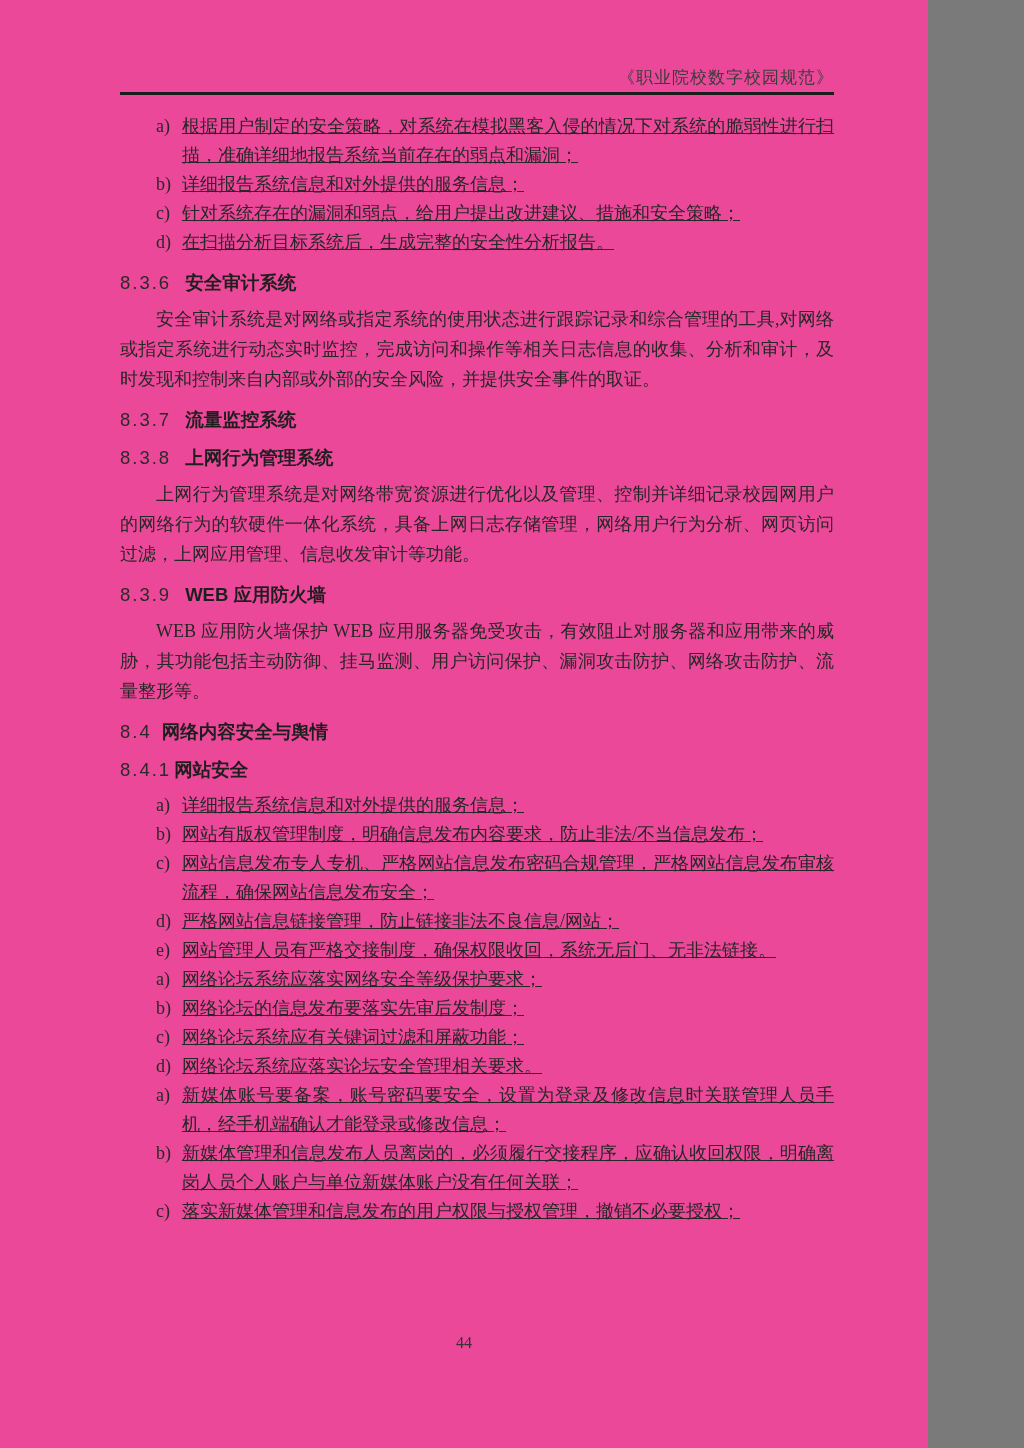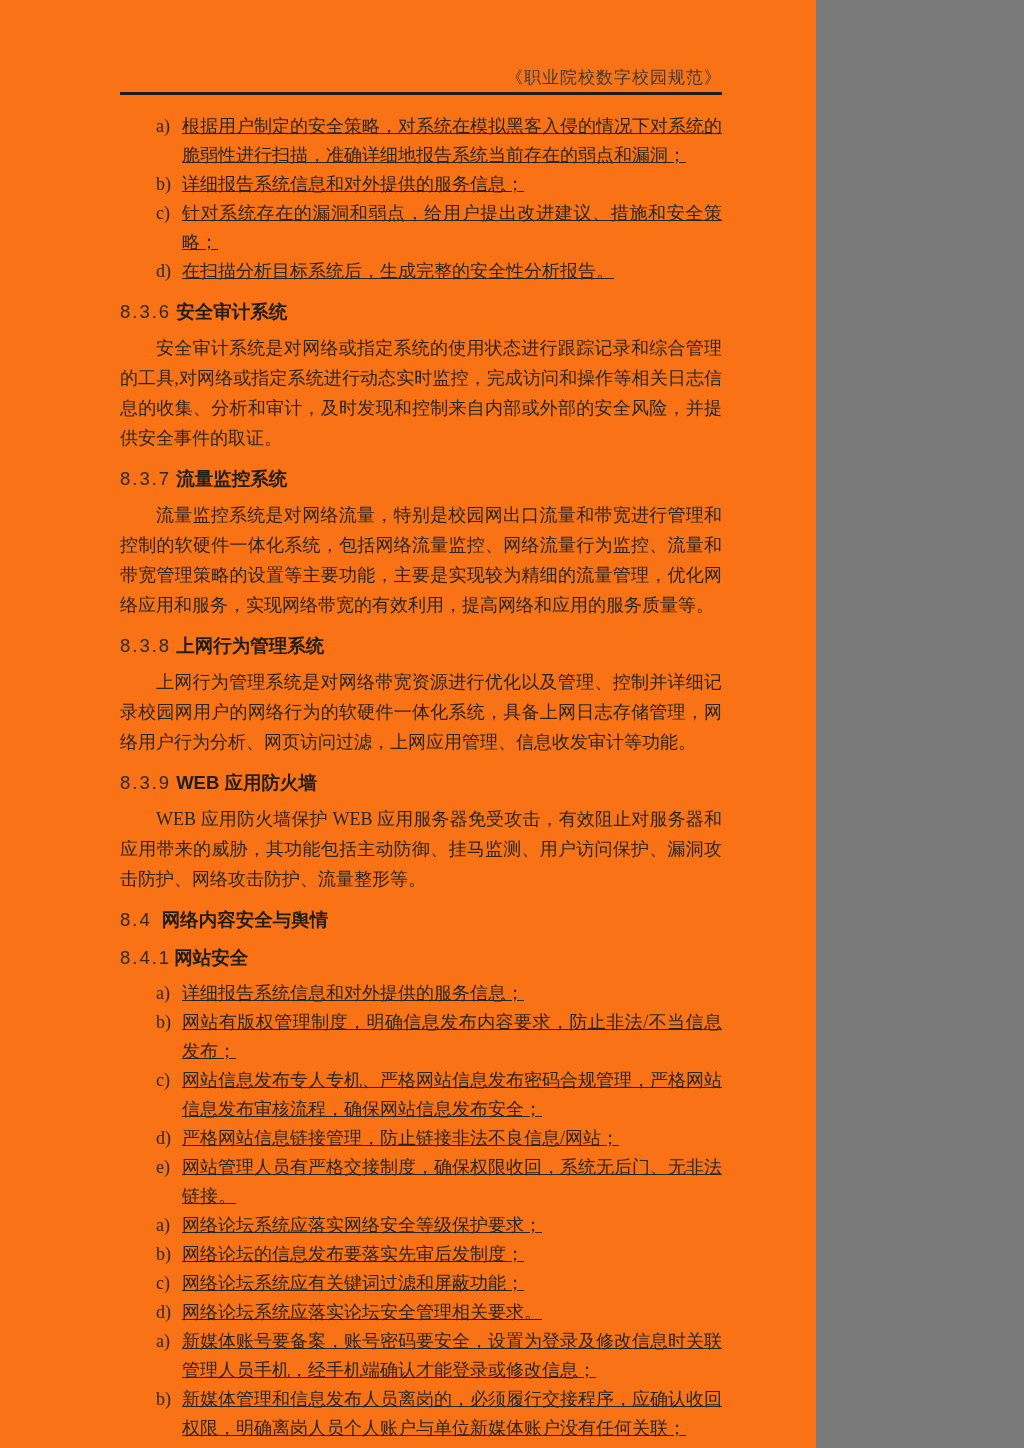--- a/index.html
+++ b/index.html
@@ -1,21 +1,21 @@
 <!DOCTYPE html>
 <html><head>
 <meta charset="utf-8">
 <style>
   * { margin: 0; padding: 0; box-sizing: border-box; }
   html, body { background: #7a7a7a; }
   .page {
     position: relative;
-    width: 816px;
+    width: 928px;
     height: 1448px;
-    background: #f97316;
+    background: #ec4899;
     overflow: hidden;
     font-family: "Liberation Serif", "DejaVu Serif", serif;
     color: #272727;
   }
   .running-header {
     position: absolute;
     top: 66px;
     left: 120px;
     right: 94px;
     text-align: right;
@@ -64,21 +64,21 @@
     margin-bottom: 9px;
     color: #1e1e1e;
     font-weight: bold;
   }
   .h-num {
     font-family: "Liberation Sans", "DejaVu Sans", sans-serif;
     font-weight: normal;
     letter-spacing: 2px;
     color: #2a2a2a;
   }
-  .gap-wide .h-num { margin-right: 5px; }
+  .gap-wide .h-num { margin-right: 14px; }
   .gap-mid  .h-num { margin-right: 10px; }
   .gap-narrow .h-num { margin-right: 3px; }
   
   .para {
     text-indent: 2em;
     text-align: justify;
     line-height: 30px;
     margin-bottom: 2px;
   }
   .page-footer {
@@ -123,21 +123,20 @@
     </ol>
 
     <h3 class="heading gap-wide">
       <span class="h-num">8.3.6</span><span class="h-title">安全审计系统</span>
     </h3>
     <p class="para">安全审计系统是对网络或指定系统的使用状态进行跟踪记录和综合管理的工具,对网络或指定系统进行动态实时监控，完成访问和操作等相关日志信息的收集、分析和审计，及时发现和控制来自内部或外部的安全风险，并提供安全事件的取证。</p>
 
     <h3 class="heading gap-wide">
       <span class="h-num">8.3.7</span><span class="h-title">流量监控系统</span>
     </h3>
-    <p class="para">流量监控系统是对网络流量，特别是校园网出口流量和带宽进行管理和控制的软硬件一体化系统，包括网络流量监控、网络流量行为监控、流量和带宽管理策略的设置等主要功能，主要是实现较为精细的流量管理，优化网络应用和服务，实现网络带宽的有效利用，提高网络和应用的服务质量等。</p>
 
     <h3 class="heading gap-wide">
       <span class="h-num">8.3.8</span><span class="h-title">上网行为管理系统</span>
     </h3>
     <p class="para">上网行为管理系统是对网络带宽资源进行优化以及管理、控制并详细记录校园网用户的网络行为的软硬件一体化系统，具备上网日志存储管理，网络用户行为分析、网页访问过滤，上网应用管理、信息收发审计等功能。</p>
 
     <h3 class="heading gap-wide">
       <span class="h-num">8.3.9</span><span class="h-title">WEB 应用防火墙</span>
     </h3>
     <p class="para">WEB 应用防火墙保护 WEB 应用服务器免受攻击，有效阻止对服务器和应用带来的威胁，其功能包括主动防御、挂马监测、用户访问保护、漏洞攻击防护、网络攻击防护、流量整形等。</p>
@@ -201,14 +200,17 @@
         <span class="li-text">新媒体管理和信息发布人员离岗的，必须履行交接程序，应确认收回权限，明确离岗人员个人账户与单位新媒体账户没有任何关联；</span>
       </li>
       <li class="list-item">
         <span class="li-label">c)</span>
         <span class="li-text">落实新媒体管理和信息发布的用户权限与授权管理，撤销不必要授权；</span>
       </li>
     </ol>
 
   </div>
 
+  <div class="page-footer">
+    <span>44</span>
+  </div>
 
 </div>
 
 </body></html>

